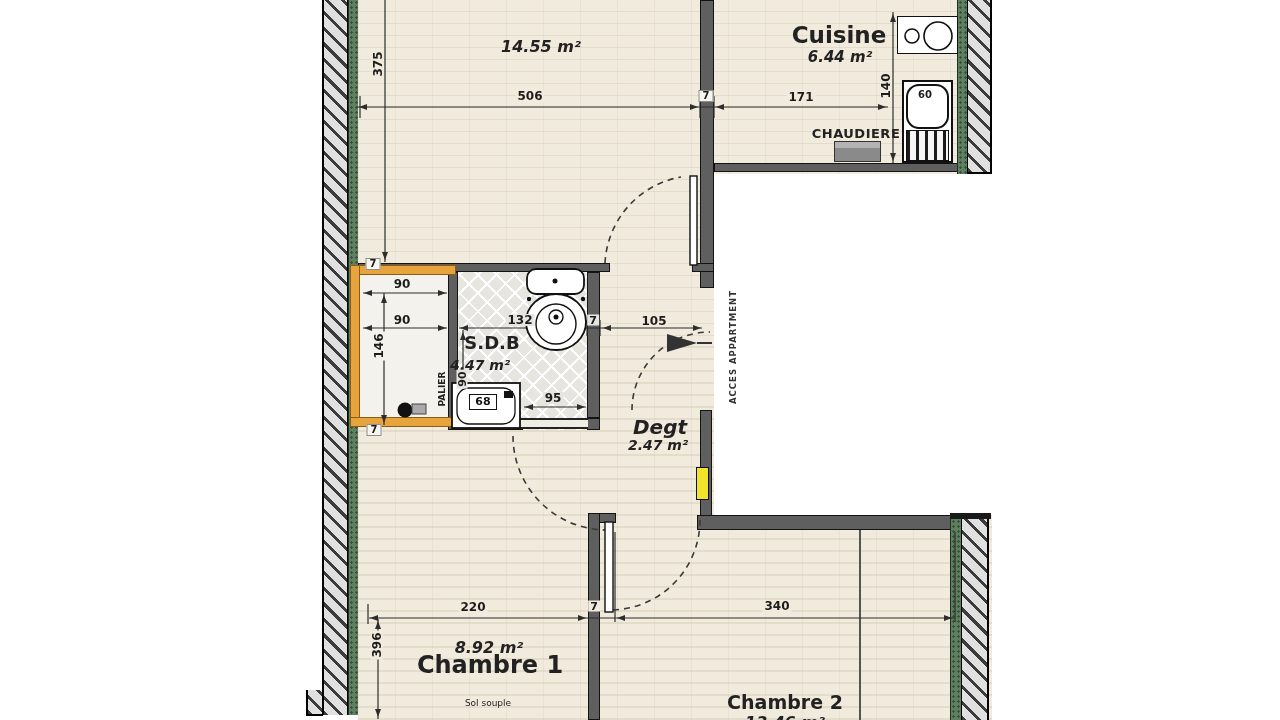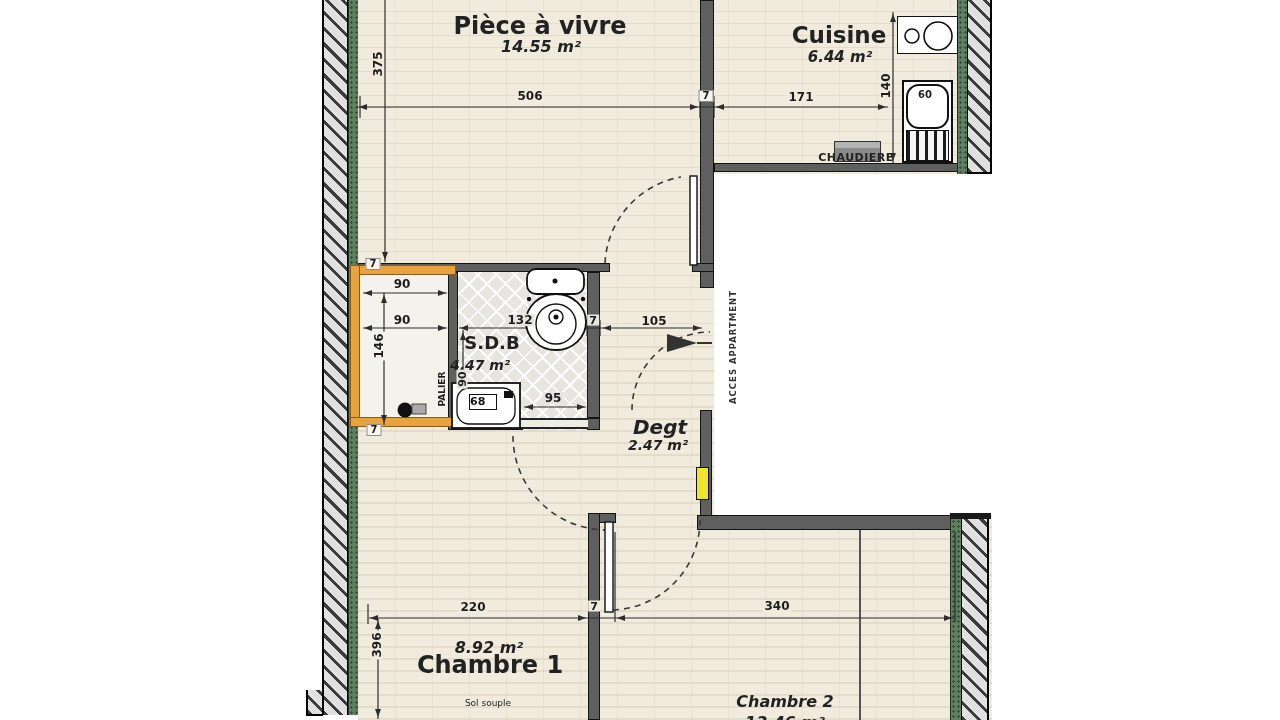--- a/index.html
+++ b/index.html
@@ -43,21 +43,21 @@
   .dim{position:absolute;transform:translate(-50%,-50%);white-space:nowrap;color:#1c1c1c;
        font-weight:bold;font-size:12px;line-height:1;padding:0 2px;background:#f0ebdd;}
   .dim.onwhite{background:#ffffff;}
   .dim.onpalier{background:#f4f2ec;}
   .dim.ontile{background:#e7e5df;}
   .dim.rot{transform:translate(-50%,-50%) rotate(-90deg);}
   .dim.chip{background:#f8f5ee;border:1px solid #8d8d8d;font-size:10px;padding:0 3px;}
   .vtext{transform:translate(-50%,-50%) rotate(-90deg);transform-origin:center;}
   .chip68{position:absolute;left:469px;top:394px;width:28px;height:16px;background:#fff;
        border:1.5px solid #111;box-sizing:border-box;font-size:11px;font-weight:bold;
-       text-align:left;line-height:13px;color:#111;}
+       text-align:center;line-height:13px;color:#111;}
   svg.overlay{position:absolute;left:0;top:0;}
 </style>
 </head>
 <body>
 
 <div id="stage">
 
   <div class="abs floor-brick" style="left:358px;top:0;width:634px;height:720px;"></div>
   <div class="abs courtyard" style="left:714px;top:174px;width:278px;height:341px;"></div>
   <div class="abs floor-tile" style="left:448px;top:263px;width:152px;height:167px;"></div>
@@ -183,34 +183,33 @@
     <g fill="#fff" stroke="#111" stroke-width="1.6">
       <circle cx="912" cy="36" r="7"></circle>
       <circle cx="938" cy="36" r="14"></circle>
     </g>
     <g>
       <circle cx="405" cy="410" r="7.5" fill="#111"></circle>
       <rect x="412" y="404" width="14" height="10" fill="#aaa" stroke="#444"></rect>
     </g>
   </svg>
 
-  <div class="lbl" style="left:540px;top:26px;font-size:24px;">Pièce à vivre</div>
   <div class="lbl it" style="left:541px;top:47px;font-size:16px;">14.55 m²</div>
   <div class="lbl" style="left:839px;top:35px;font-size:23px;">Cuisine</div>
   <div class="lbl it" style="left:840px;top:57px;font-size:15px;">6.44 m²</div>
   <div class="lbl" style="left:492px;top:343px;font-size:18px;">S.D.B</div>
   <div class="lbl it" style="left:480px;top:365px;font-size:14px;">4.47 m²</div>
   <div class="lbl" style="left:660px;top:427px;font-size:20px;font-style:italic;">Degt</div>
   <div class="lbl it" style="left:658px;top:445px;font-size:14px;">2.47 m²</div>
   <div class="lbl" style="left:490px;top:665px;font-size:24px;">Chambre 1</div>
   <div class="lbl it" style="left:489px;top:648px;font-size:16px;">8.92 m²</div>
   <div class="lbl" style="left:488px;top:703px;font-size:9px;font-weight:400;">Sol souple</div>
-  <div class="lbl" style="left:785px;top:702px;font-size:16px;font-style:italic;">Chambre 2</div>
+  <div class="lbl" style="left:785px;top:702px;font-size:19px;">Chambre 2</div>
   <div class="lbl it" style="left:785px;top:723px;font-size:16px;">13.46 m²</div>
-  <div class="lbl" style="left:856px;top:133px;font-size:11px;letter-spacing:.5px;margin-top:24px;">CHAUDIERE</div>
+  <div class="lbl" style="left:856px;top:133px;font-size:13px;letter-spacing:.5px;">CHAUDIERE</div>
   <div class="lbl vtext" style="left:442px;top:389px;font-size:9px;">PALIER</div>
   <div class="lbl vtext" style="left:733px;top:347px;font-size:8.5px;letter-spacing:1px;color:#333;">ACCES APPARTMENT</div>
 
   <div class="dim" style="left:530px;top:96px;">506</div>
   <div class="dim chip" style="left:706px;top:96px;">7</div>
   <div class="dim" style="left:801px;top:97px;">171</div>
   <div class="dim rot" style="left:886px;top:86px;">140</div>
   <div class="dim rot" style="left:378px;top:64px;">375</div>
   <div class="dim chip" style="left:373px;top:264px;">7</div>
   <div class="dim onpalier" style="left:402px;top:284px;">90</div>

